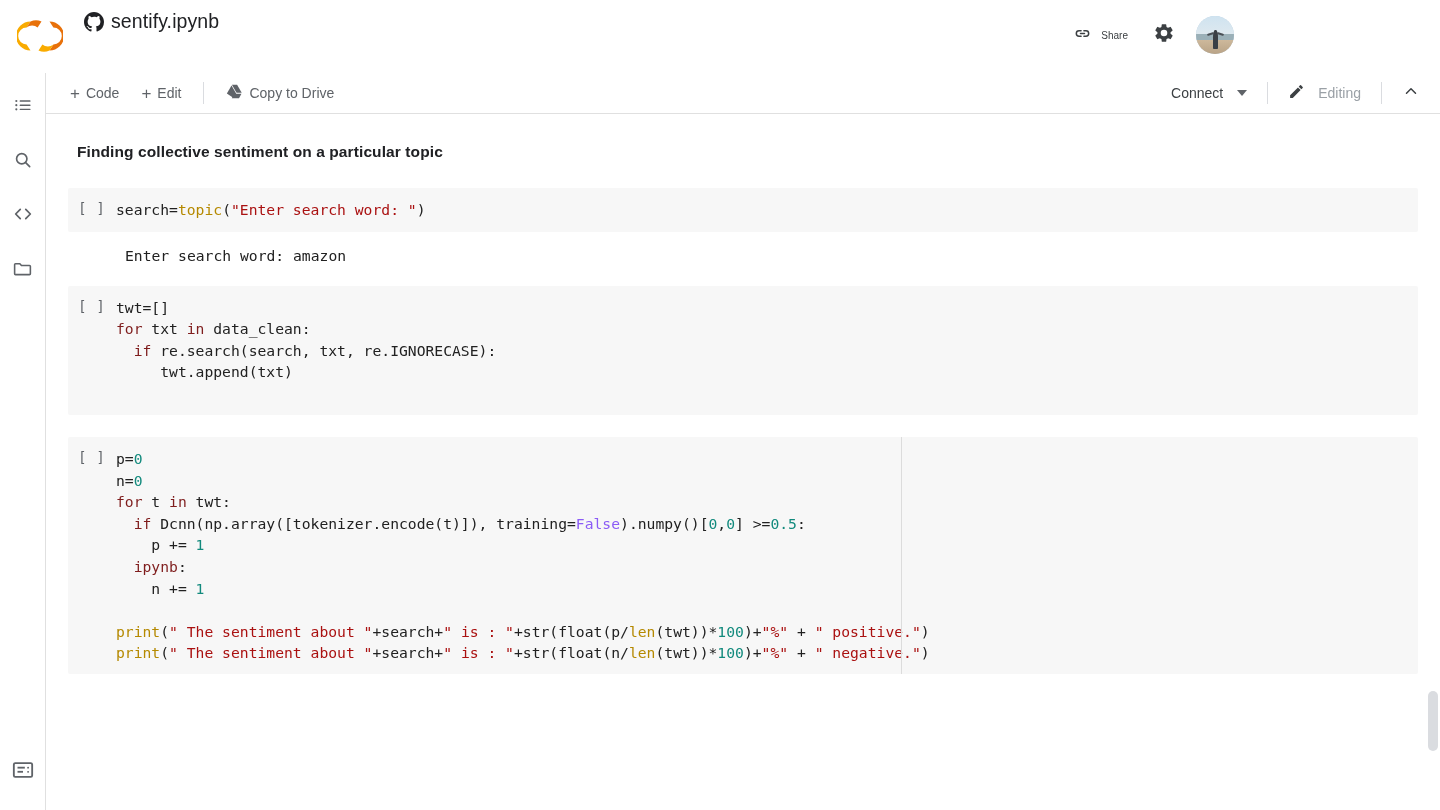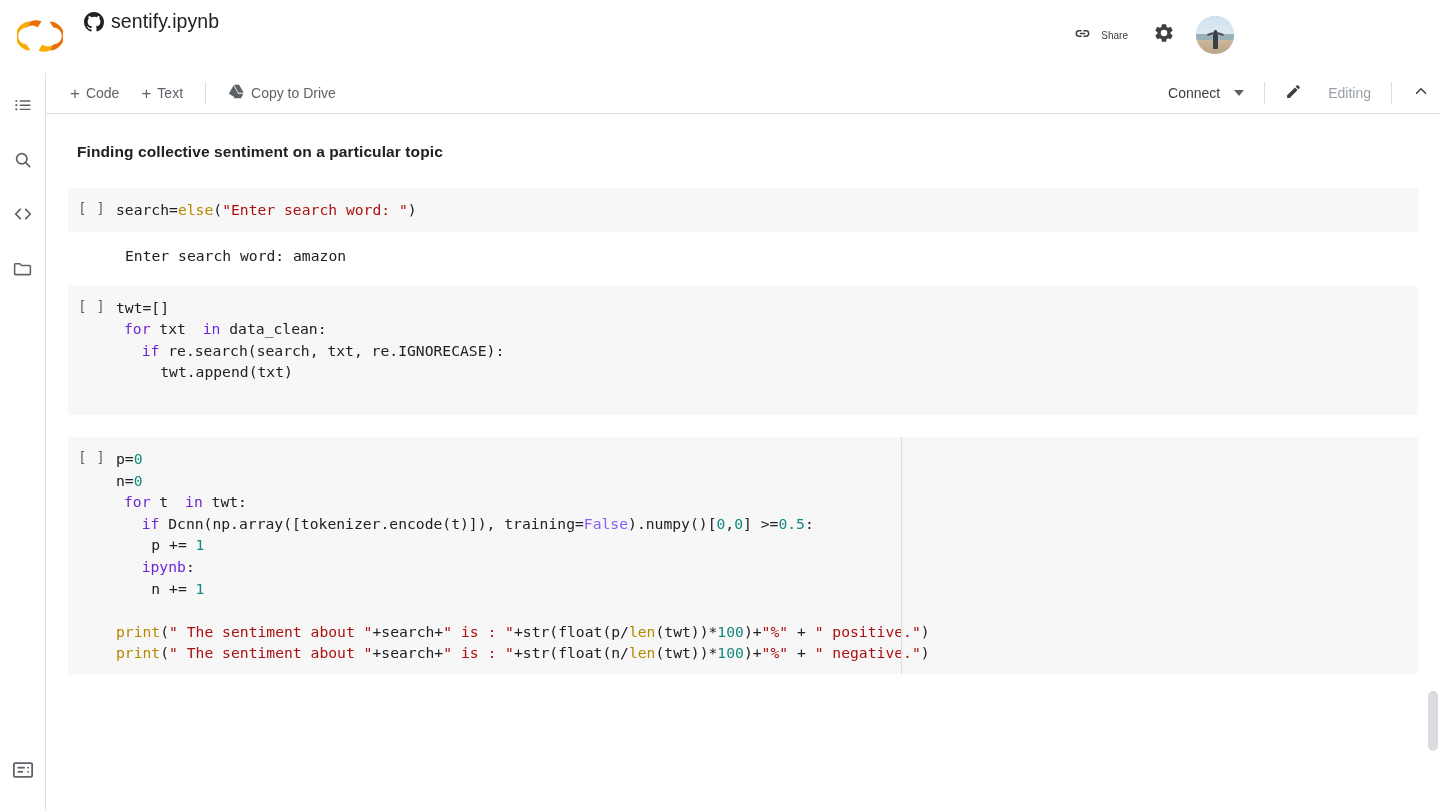--- a/index.html
+++ b/index.html
@@ -79,33 +79,33 @@
   }
   .tb-left { display: flex; align-items: center; padding-left: 14px; gap: 2px; }
   .tb-btn {
     display: flex; align-items: center; gap: 6px;
     font-size: 14px; color: #5f6368; padding: 5px 10px;
     border-radius: 4px; cursor: pointer; white-space: nowrap;
   }
   .tb-plus { font-size: 17px; color: #5f6368; line-height: 1; font-weight: 400; }
   .tb-sep { width: 1px; height: 22px; background: #dadce0; margin: 0 10px; }
   .tb-right {
-    margin-left: auto; display: flex; align-items: center; 
+    margin-left: auto; display: flex; align-items: center; padding-right: 10px;
   }
   .connect-btn {
     display: flex; align-items: center; gap: 14px;
     font-size: 14px; color: #3c4043; padding: 6px 10px 6px 14px;
     border-radius: 4px; cursor: pointer;
   }
   .caret-down {
     width: 0; height: 0; border-left: 5px solid transparent;
     border-right: 5px solid transparent; border-top: 6px solid #5f6368;
   }
   .editing-btn {
-    display: flex; align-items: center; gap: 26px;
+    display: flex; align-items: center; gap: 13px;
     font-size: 14px; color: #9aa0a6; padding: 6px 10px;
     border-radius: 4px; cursor: pointer;
   }
   .chev-btn { padding: 6px 10px; border-radius: 4px; cursor: pointer;
               display:flex; align-items:center; }
 
   
   .rail {
     position: absolute; left: 0; top: 73px; width: 46px; height: 737px;
     background: #fff; border-right: 1px solid #e0e0e0;
@@ -151,21 +151,21 @@
     position: absolute; top: 0; bottom: 0; width: 1px; background: #dcdcdc;
   }
   .out {
     font-family: "DejaVu Sans Mono", "Liberation Mono", monospace;
     font-size: 14.7px; line-height: 20px; color: #212121;
     white-space: pre; margin: 14px 0 0 79px;
   }
   .out.indented { margin-left: 84px; }
 
   
-  .k  { color: #6d28d9; margin-left: 8px; }          
+  .k  { color: #7f1d1d; }          
   .bi { color: #b58900; }          
   .s  { color: #aa1111; }          
   .n  { color: #128a7d; }          
   .cst{ color: #8b5cf6; }          
 
   
   .sb-track {
     position: absolute; right: 0; top: 114px; width: 14px; height: 696px;
     background: #fff;
   }
@@ -246,21 +246,21 @@
   </div>
 
   <div class="toolbar">
     <div class="tb-left">
       <div class="tb-btn">
         <span class="tb-plus">+</span>
         <span>Code</span>
       </div>
       <div class="tb-btn">
         <span class="tb-plus">+</span>
-        <span>Text</span>
+        <span>Edit</span>
       </div>
       <div class="tb-sep"></div>
       <div class="tb-btn">
         <span>
           <svg width="17" height="15" viewBox="0 0 24 22">
             <path d="M8.2 1.2 L15.8 1.2 L22.6 13 L15 13 Z" fill="#5f6368"></path>
             <path d="M7.6 2.2 L14.4 14 L10.6 20.6 L0.8 14 Z" fill="#5f6368"></path>
             <path d="M11.6 14.4 L22.2 14.4 L18.6 20.8 L8 20.8 Z" fill="#5f6368"></path>
           </svg>
         </span>
@@ -344,21 +344,21 @@
   </div>
 
   <div class="nb">
     <div class="nb-inner">
 
       <div class="md-heading">Finding collective sentiment on a particular topic</div>
 
       <div class="cell" style="margin-top:27px;">
         <div class="cell-flex">
           <div class="gutter">[ ]</div>
-          <pre class="code"><span>search=</span><span class="bi">else</span><span>(</span><span class="s">"Enter search word: "</span><span>)</span></pre>
+          <pre class="code"><span>search=</span><span class="bi">topic</span><span>(</span><span class="s">"Enter search word: "</span><span>)</span></pre>
         </div>
       </div>
       <div class="out">Enter search word: amazon</div>
 
       <div class="cell" style="margin-top:20px;padding-bottom:32px;">
         <div class="cell-flex">
           <div class="gutter">[ ]</div>
           <pre class="code">twt=[]
 <span class="k">for</span> txt <span class="k">in</span> data_clean:
   <span class="k">if</span> re.search(search, txt, re.IGNORECASE):

